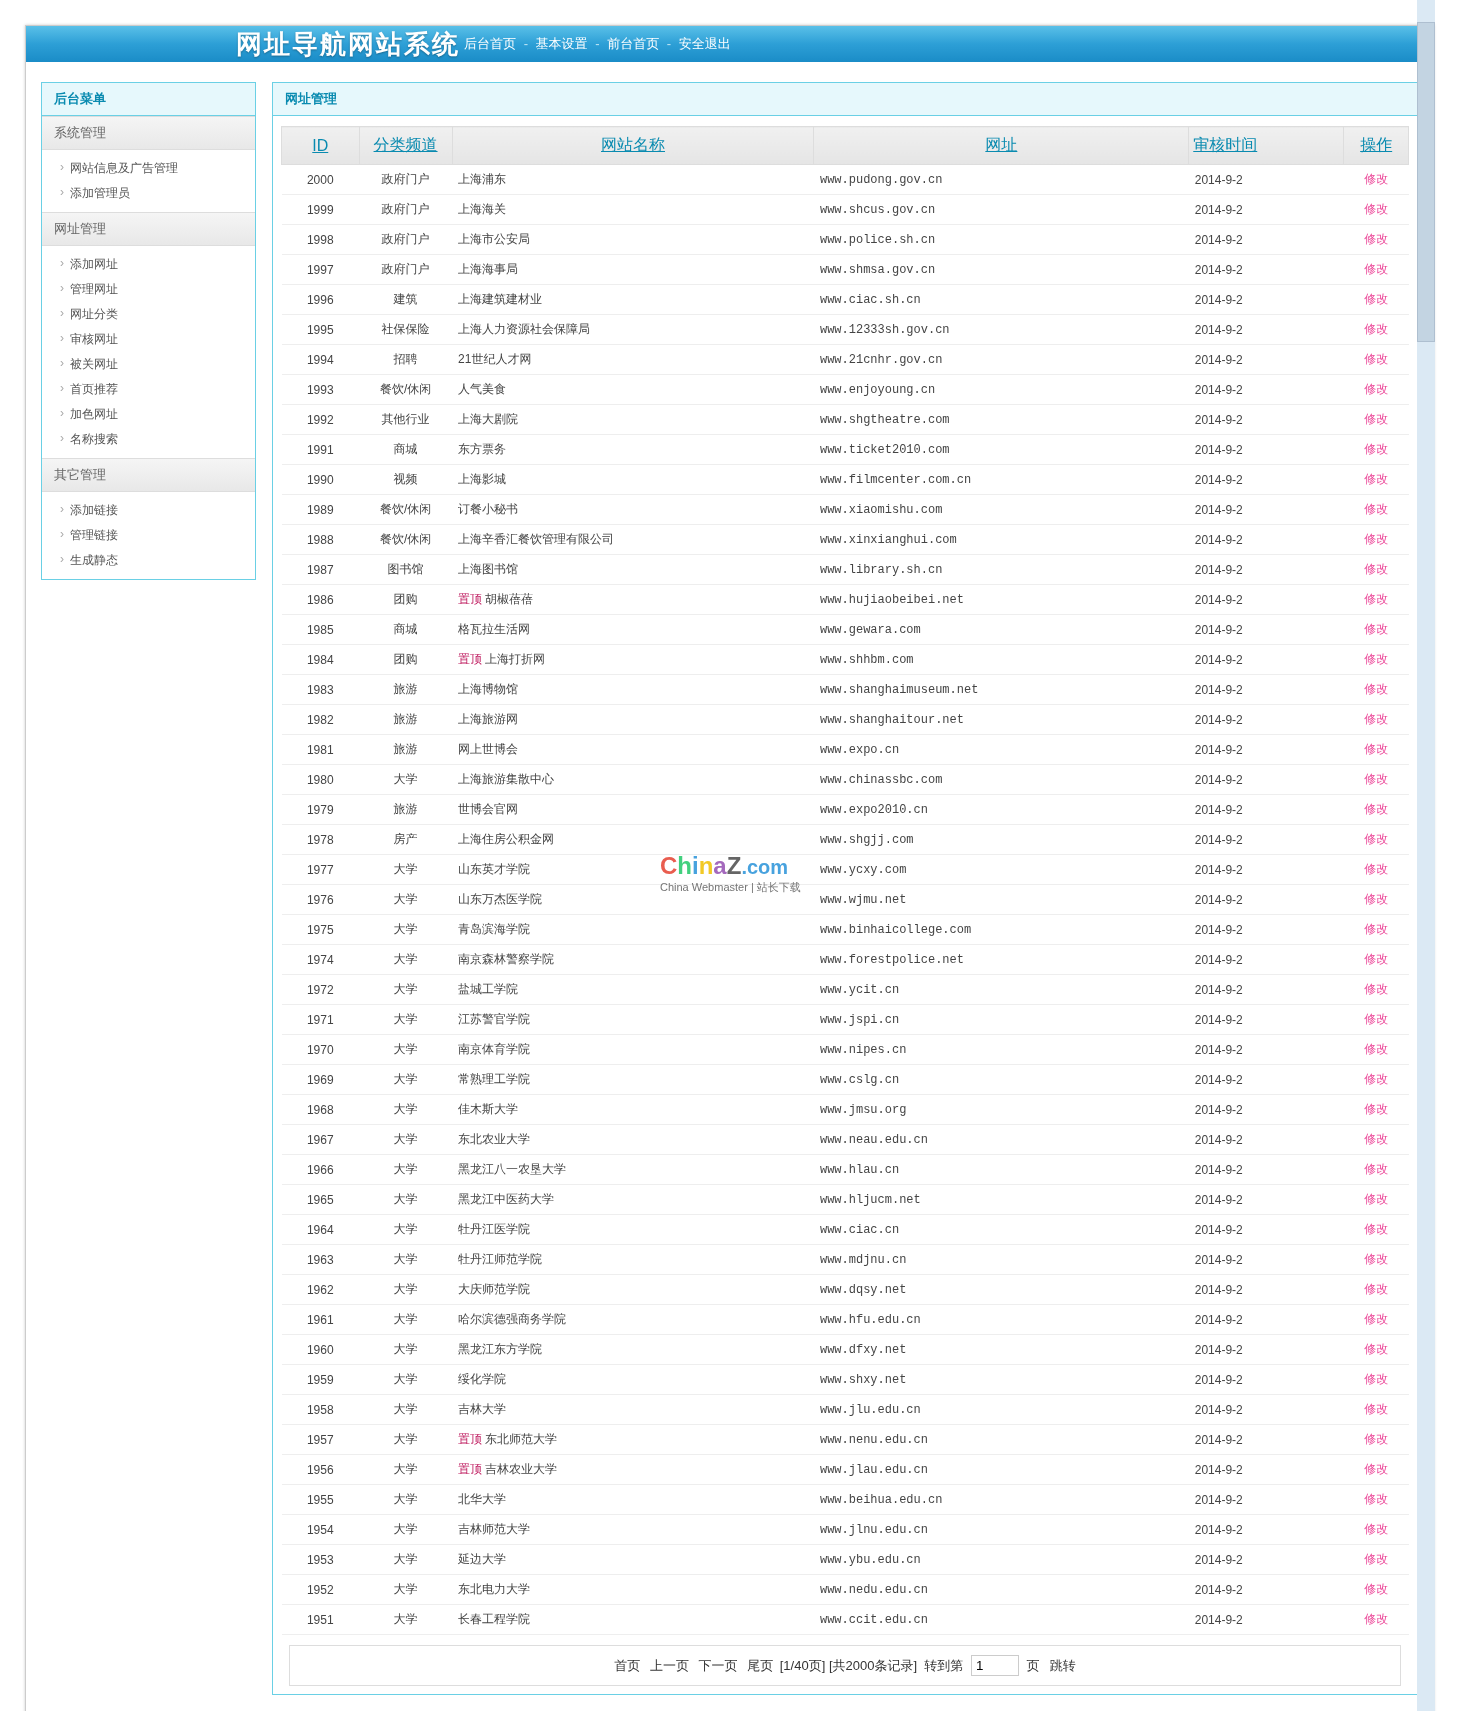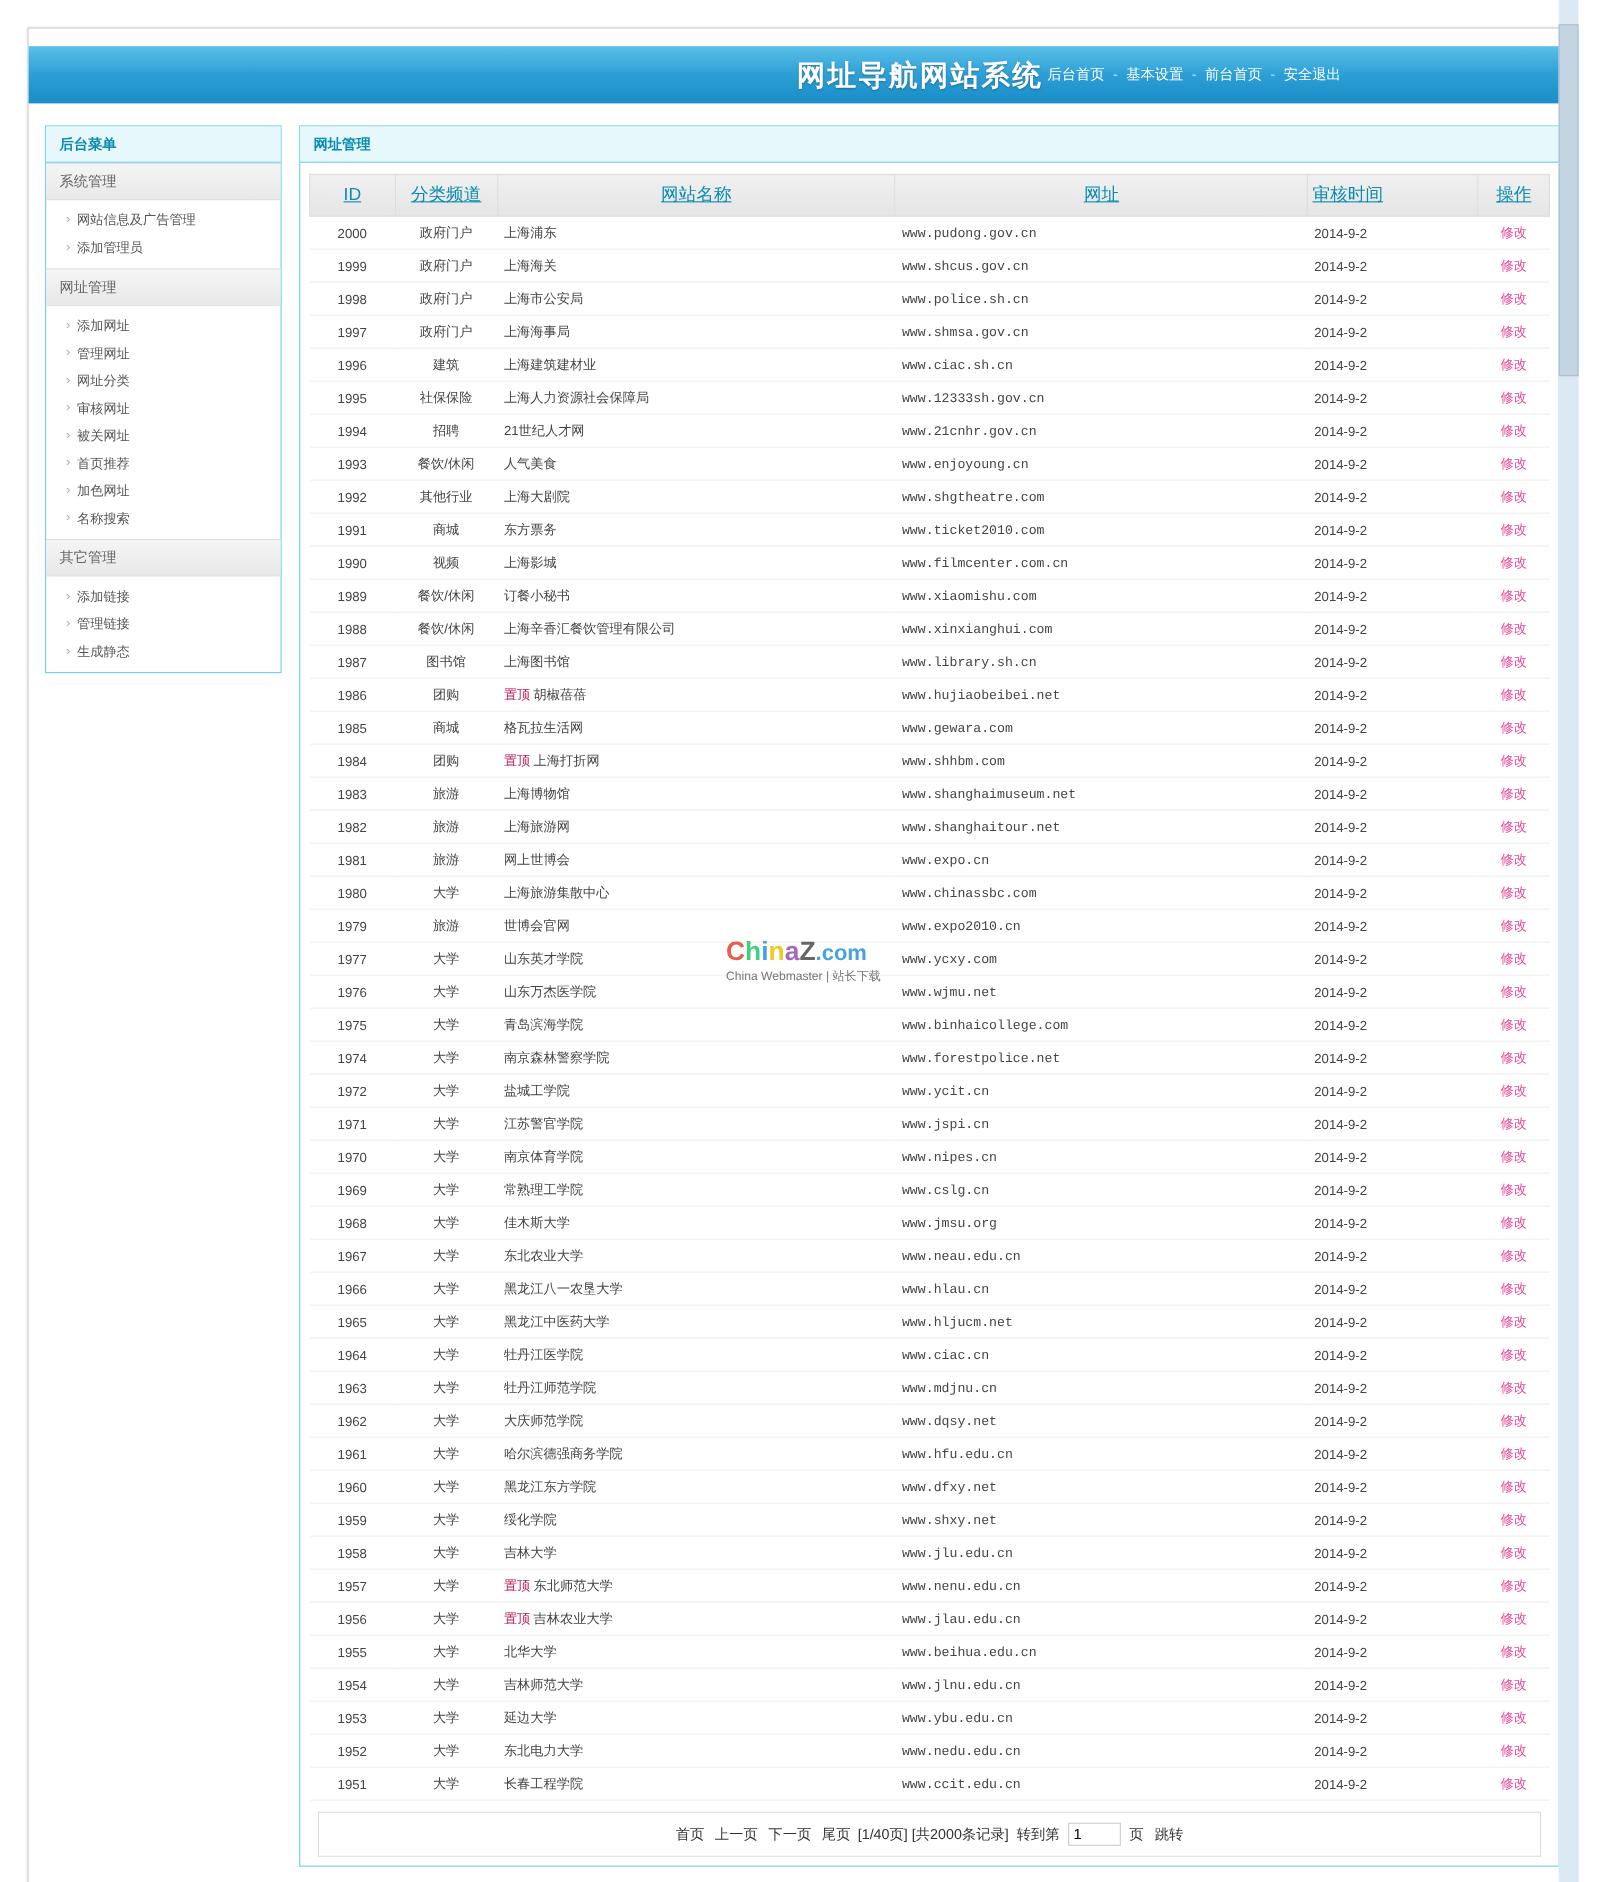--- a/index.html
+++ b/index.html
@@ -1,19 +1,19 @@
 <!DOCTYPE html>
 <html><head>
 <meta charset="utf-8">
 <style>
 * { margin:0; padding:0; box-sizing:border-box; }
 body { font-family:"Microsoft YaHei",Arial,sans-serif; font-size:12px; background:#fff; color:#333; }
 .outer { width:1459px; padding:25px; }
 .frame { border:1px solid #ccc; background:#fff; box-shadow:0 0 3px rgba(0,0,0,.2); padding-bottom:15px;}
-.hdr { height:52px; background:linear-gradient(#5ac0e8,#2d9fd6,#1a8cc7); display:flex; align-items:center; justify-content:flex-end; padding:0 210px 0 210px; color:#fff;margin-top:16px; }
+.hdr { height:36px; background:linear-gradient(#5ac0e8,#2d9fd6,#1a8cc7); display:flex; align-items:center; justify-content:flex-start; padding:0 210px 0 210px; color:#fff; }
 .hdr h1 { font-size:26px; font-weight:bold; letter-spacing:2px; text-shadow:0 1px 2px rgba(0,0,0,.3);}
 .topnav { font-size:13px; }
 .topnav a { color:#fff; text-decoration:none; margin:0 4px;}
 .sep { color:#bde5f5;}
 .wrap { display:flex; padding:20px 15px 10px; gap:16px; }
 .side { width:215px; }
 .panel { border:1px solid #6ad0e5; }
 .panel-title { background:#e6f8fc; color:#0a8bb0; font-size:13px; font-weight:bold; padding:7px 12px; border-bottom:1px solid #6ad0e5;}
 .group-h { background:linear-gradient(#f5f5f5,#e8e8e8); border-top:1px solid #ddd; border-bottom:1px solid #ddd; padding:7px 12px; color:#666; font-size:13px;}
 .group-h:first-of-type{border-top:none;}
@@ -280,20 +280,28 @@
                   </tr>
                   <tr>
                     <td class="c-id">1979</td>
                     <td class="c-cat">旅游</td>
                     <td class="c-name">世博会官网</td>
                     <td class="c-url">www.expo2010.cn</td>
                     <td class="c-date">2014-9-2</td>
                     <td class="c-op"><a href="#">修改</a></td>
                   </tr>
                   <tr>
+                    <td class="c-id">1978</td>
+                    <td class="c-cat">房产</td>
+                    <td class="c-name">上海住房公积金网</td>
+                    <td class="c-url">www.shgjj.com</td>
+                    <td class="c-date">2014-9-2</td>
+                    <td class="c-op"><a href="#">修改</a></td>
+                  </tr>
+                  <tr>
                     <td class="c-id">1977</td>
                     <td class="c-cat">大学</td>
                     <td class="c-name">山东英才学院</td>
                     <td class="c-url">www.ycxy.com</td>
                     <td class="c-date">2014-9-2</td>
                     <td class="c-op"><a href="#">修改</a></td>
                   </tr>
                   <tr>
                     <td class="c-id">1976</td>
                     <td class="c-cat">大学</td>

